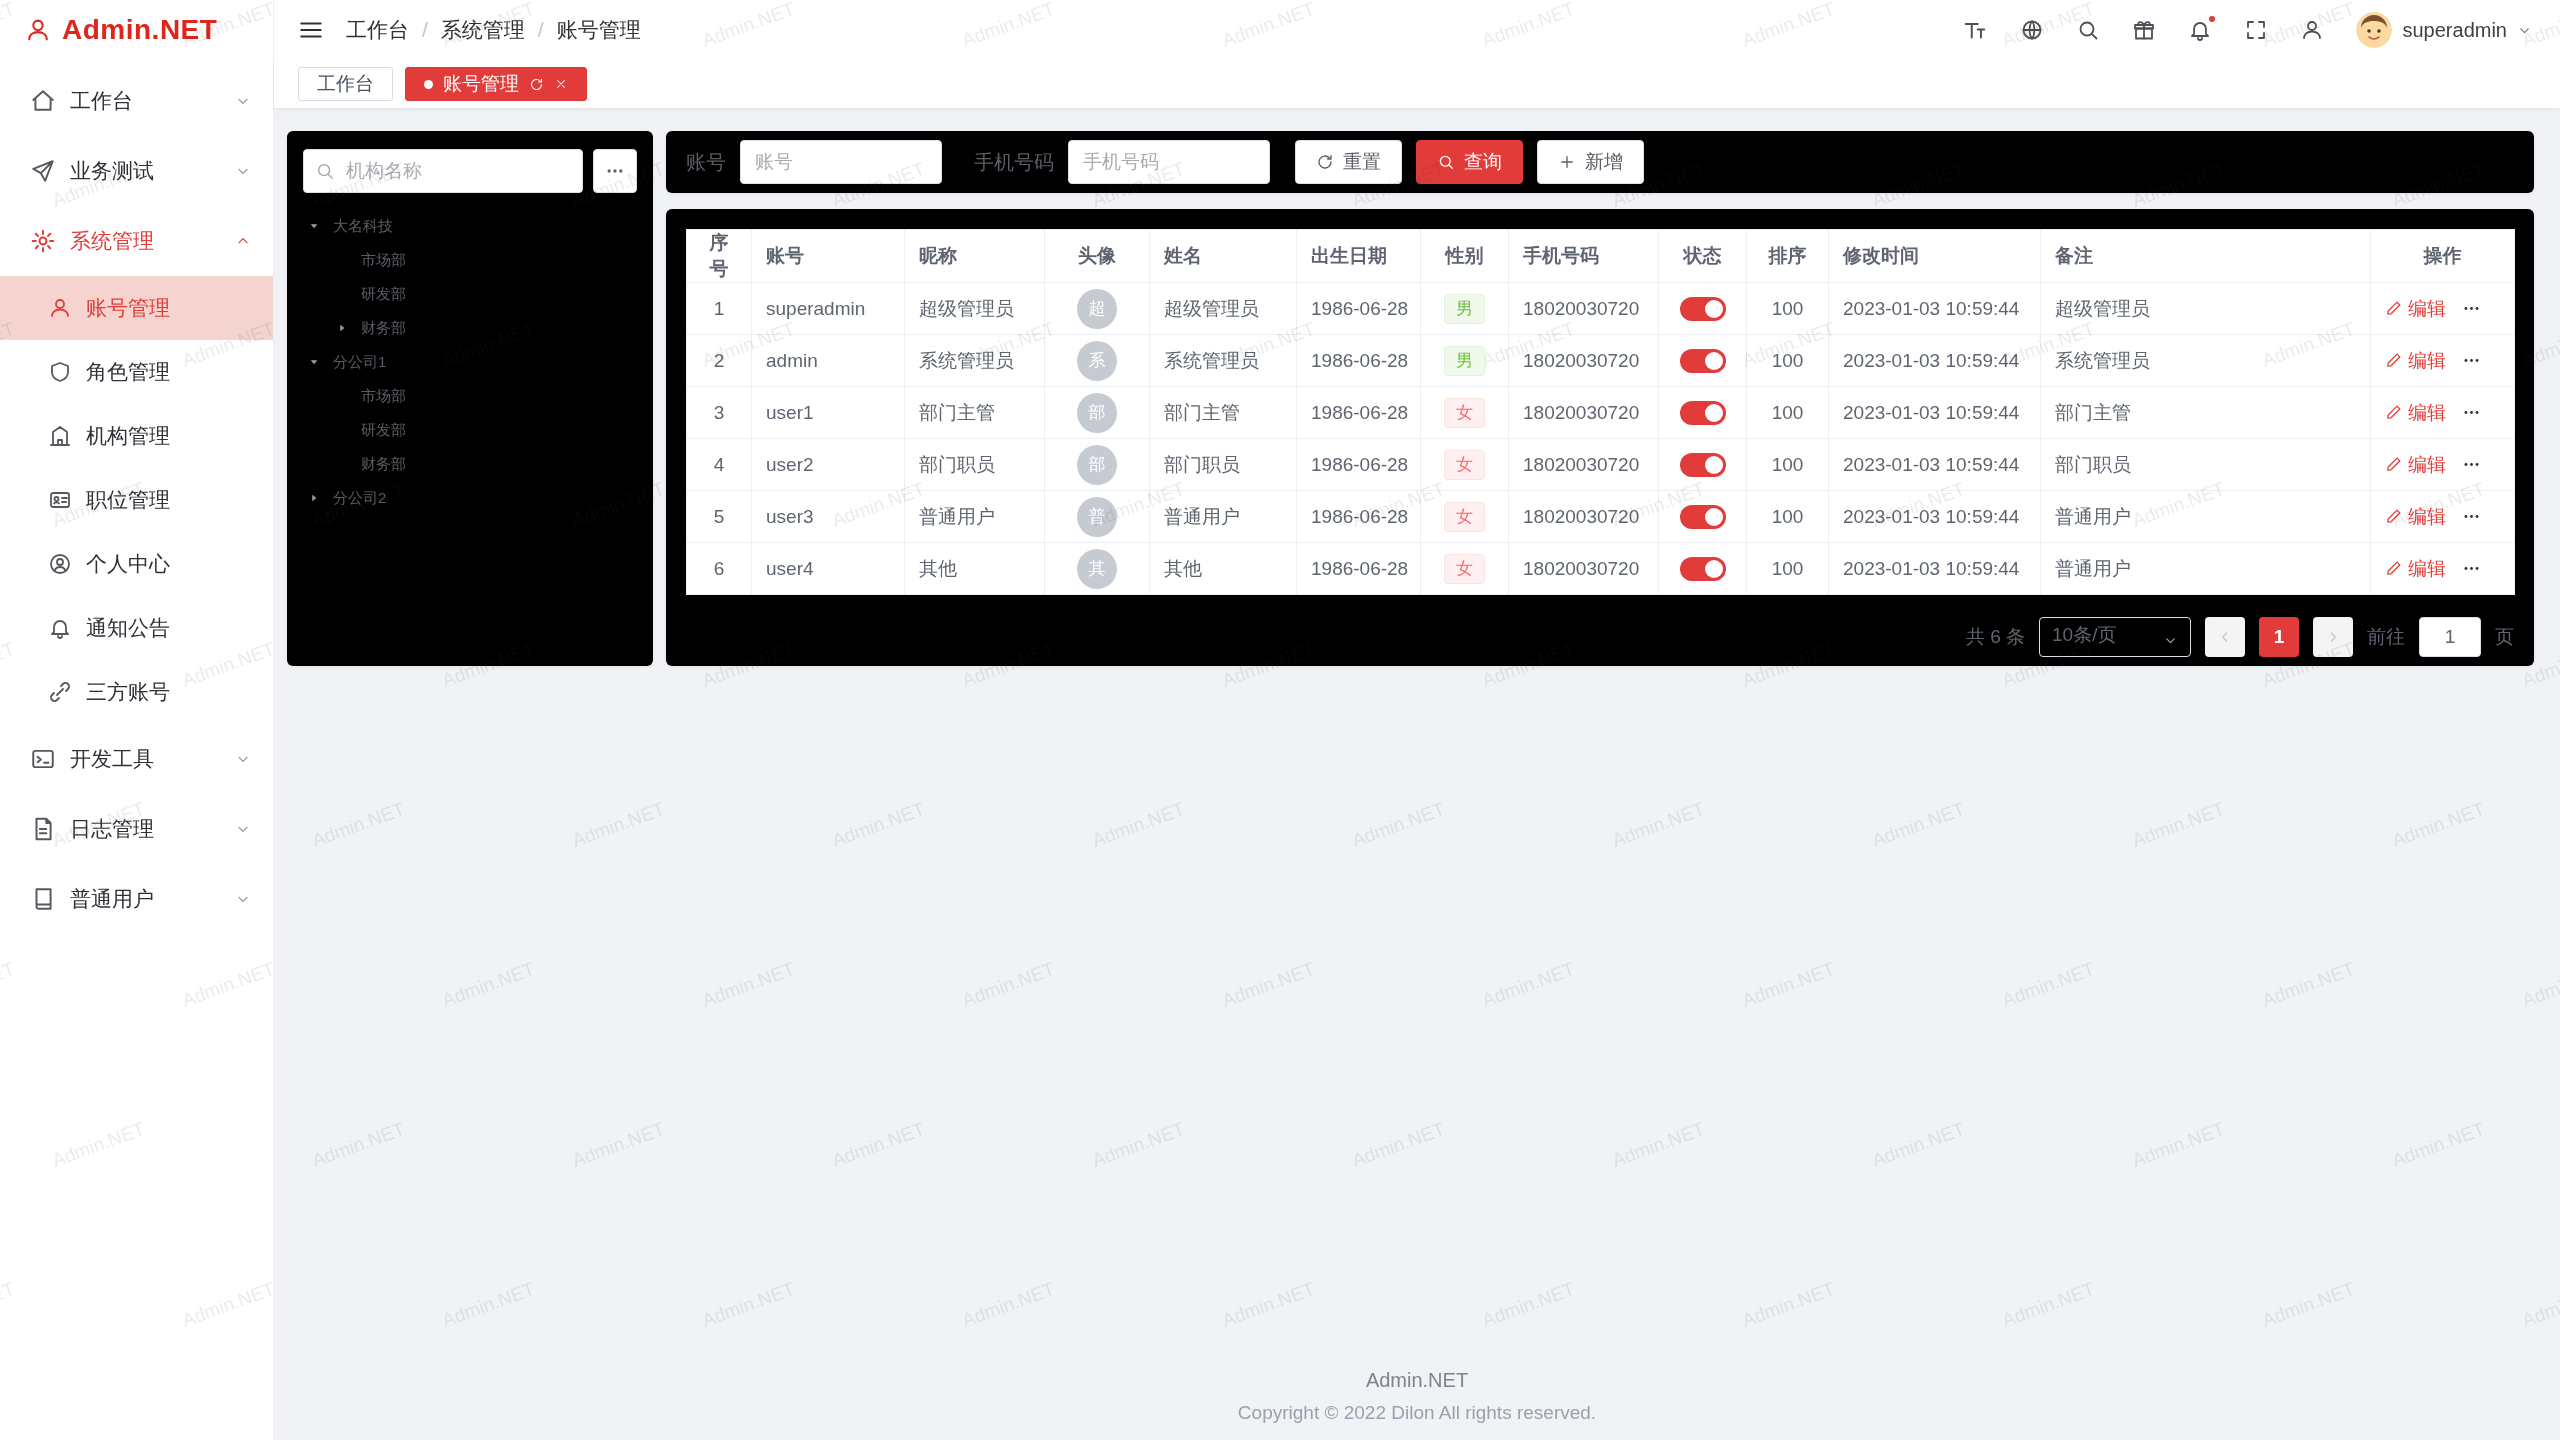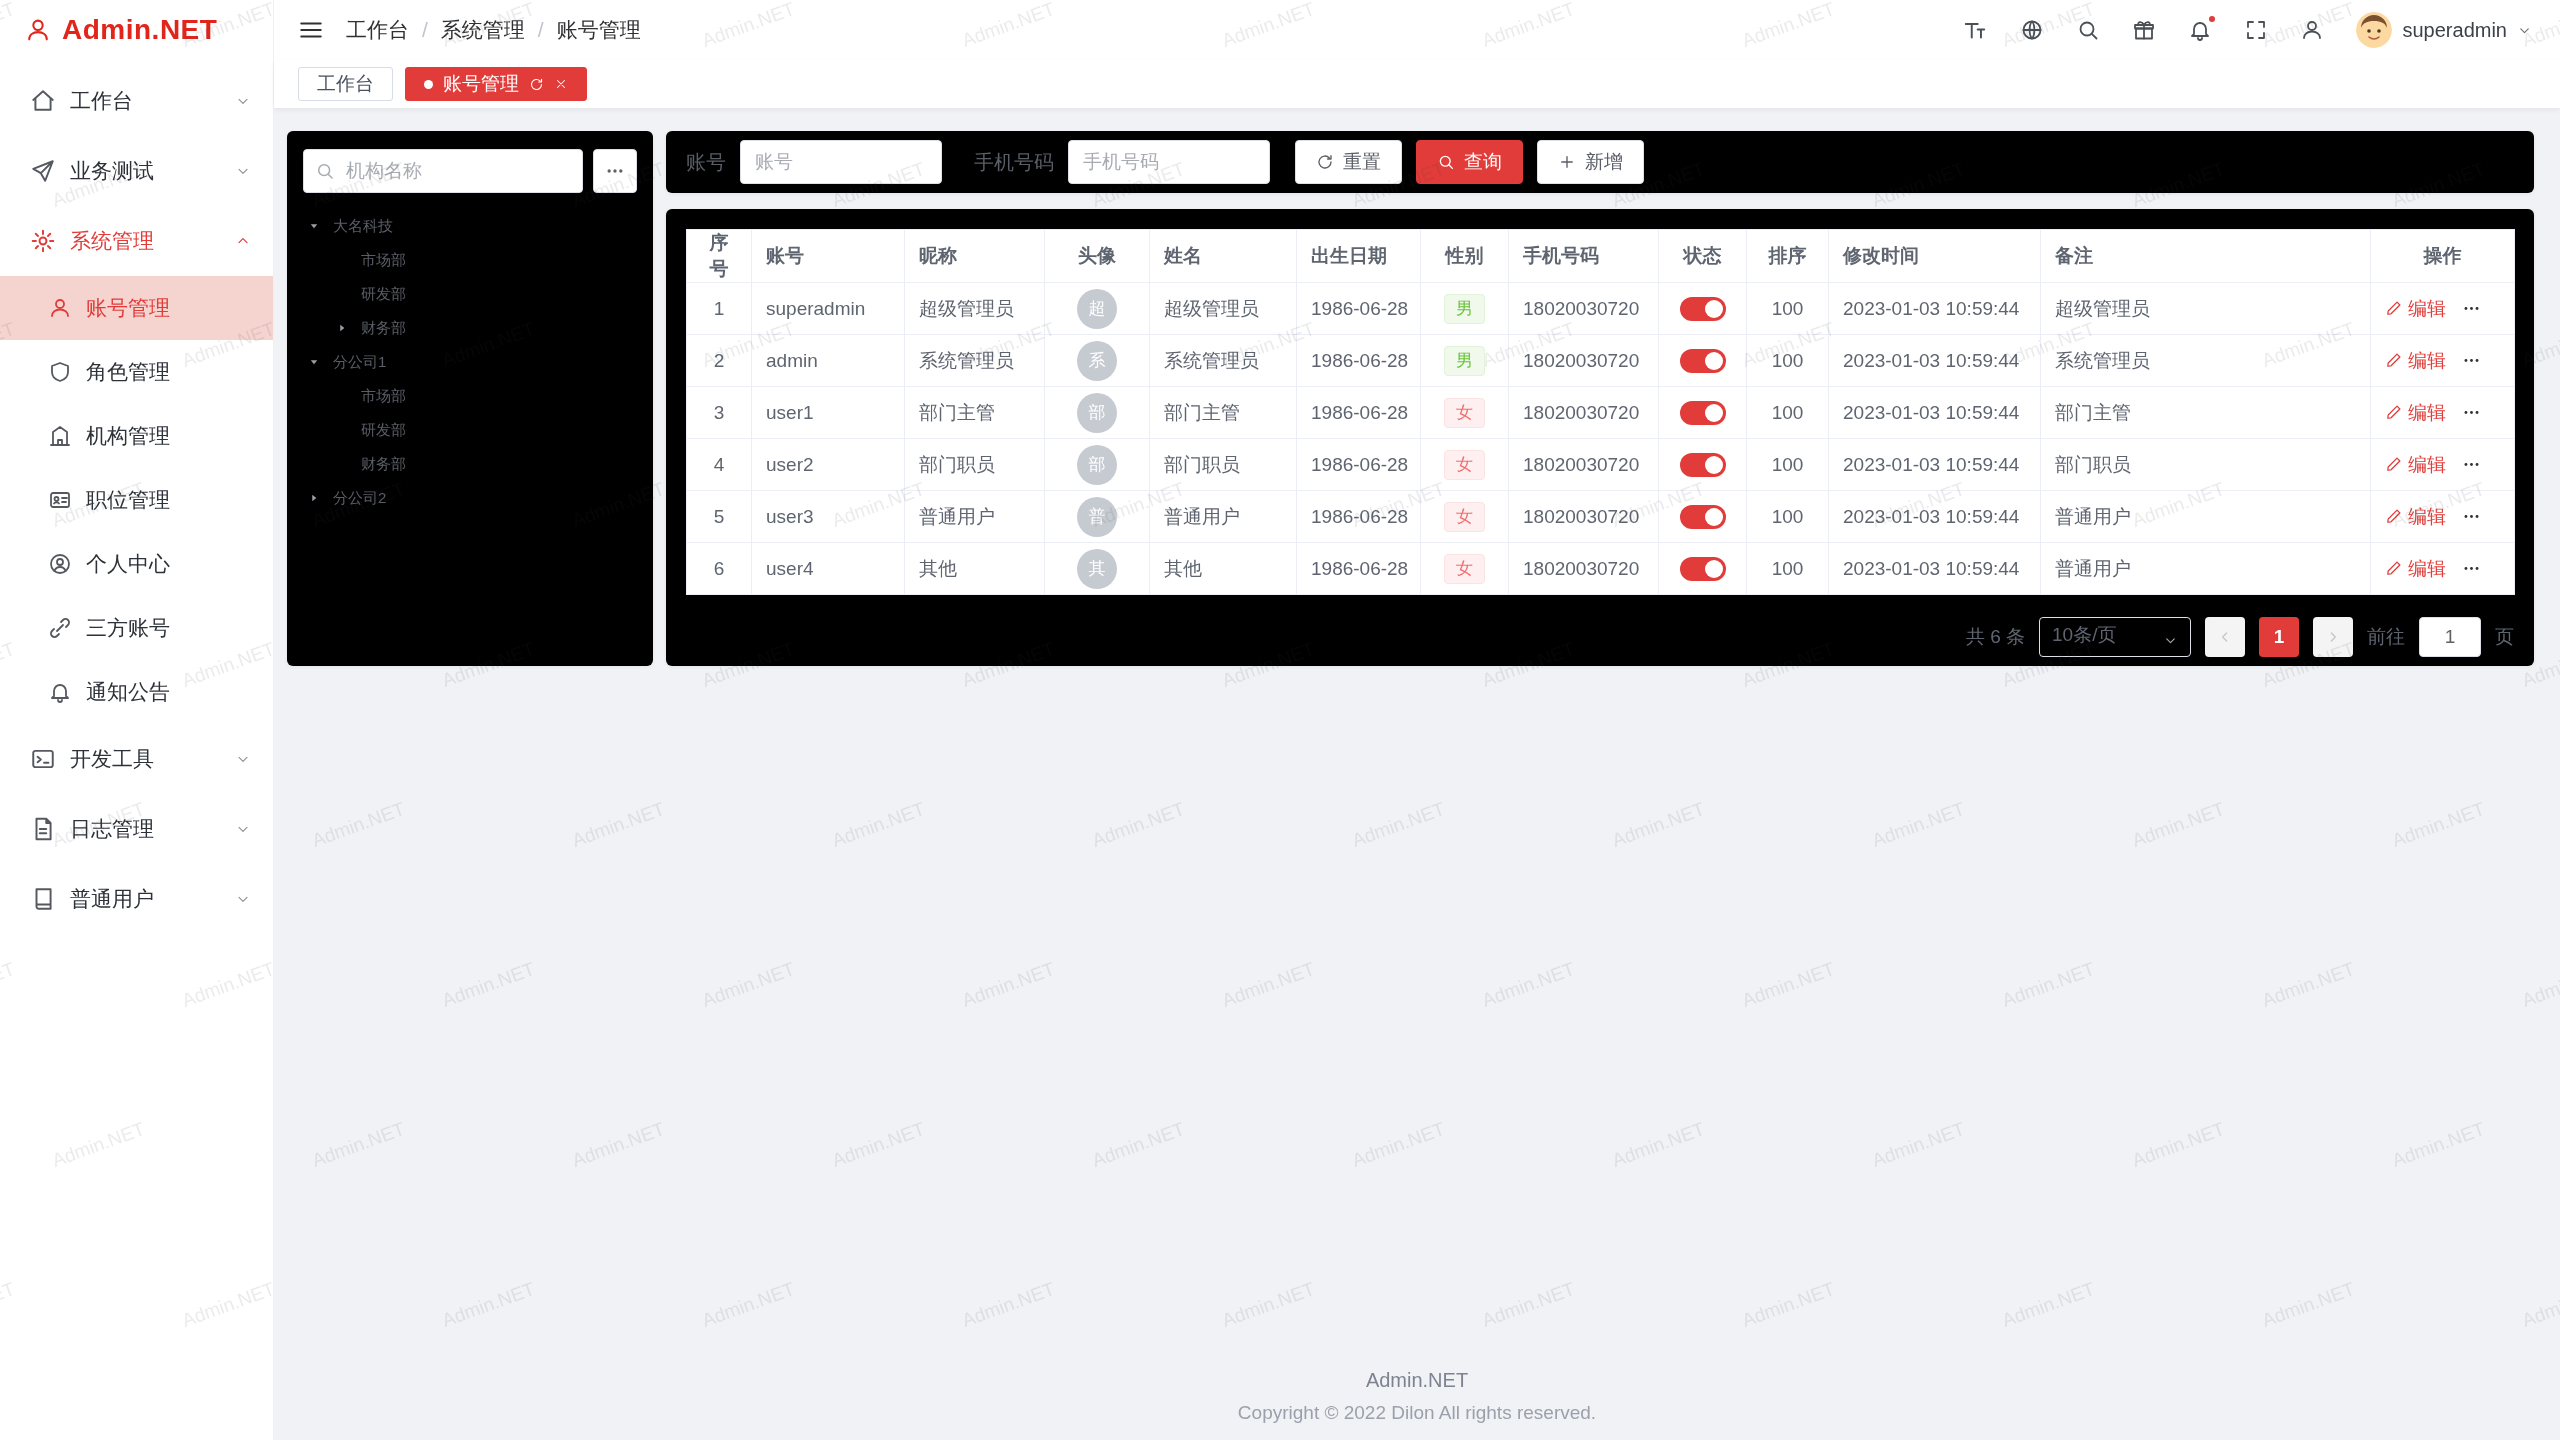--- a/index.html
+++ b/index.html
@@ -197,32 +197,32 @@
               <circle cx="12" cy="12" r="9"></circle>
               <circle cx="12" cy="10" r="3"></circle>
               <path d="M6.5 19c1-3 3-4 5.5-4s4.5 1 5.5 4"></path>
             </svg>
           </span>
         <span class="mi-label">个人中心</span>
       </div>
       <div class="sub-item">
         <span class="mi-icon">
             <svg width="24" height="24" viewBox="0 0 24 24" class="ic">
+              <path d="M6 16v-5a6 6 0 0 1 12 0v5l2 2H4zM10 20a2 2 0 0 0 4 0"></path>
+            </svg>
+          </span>
+        <span class="mi-label">通知公告</span>
+      </div>
+      <div class="sub-item">
+        <span class="mi-icon">
+            <svg width="24" height="24" viewBox="0 0 24 24" class="ic">
               <path d="M9 15l6-6M11 18l-2 2a3.5 3.5 0 0 1-5-5l2-2M13 6l2-2a3.5 3.5 0 0 1 5 5l-2 2"></path>
             </svg>
           </span>
         <span class="mi-label">三方账号</span>
-      </div>
-      <div class="sub-item">
-        <span class="mi-icon">
-            <svg width="24" height="24" viewBox="0 0 24 24" class="ic">
-              <path d="M6 16v-5a6 6 0 0 1 12 0v5l2 2H4zM10 20a2 2 0 0 0 4 0"></path>
-            </svg>
-          </span>
-        <span class="mi-label">通知公告</span>
       </div>
       <div class="menu-item">
         <span class="mi-icon">
             <svg width="26" height="26" viewBox="0 0 24 24" class="ic">
               <rect x="3" y="4.5" width="18" height="15" rx="2"></rect>
               <path d="M7 10l3 2.5L7 15M13 15.5h4"></path>
             </svg>
           </span>
         <span class="mi-label">开发工具</span>
         <span class="mi-caret">

